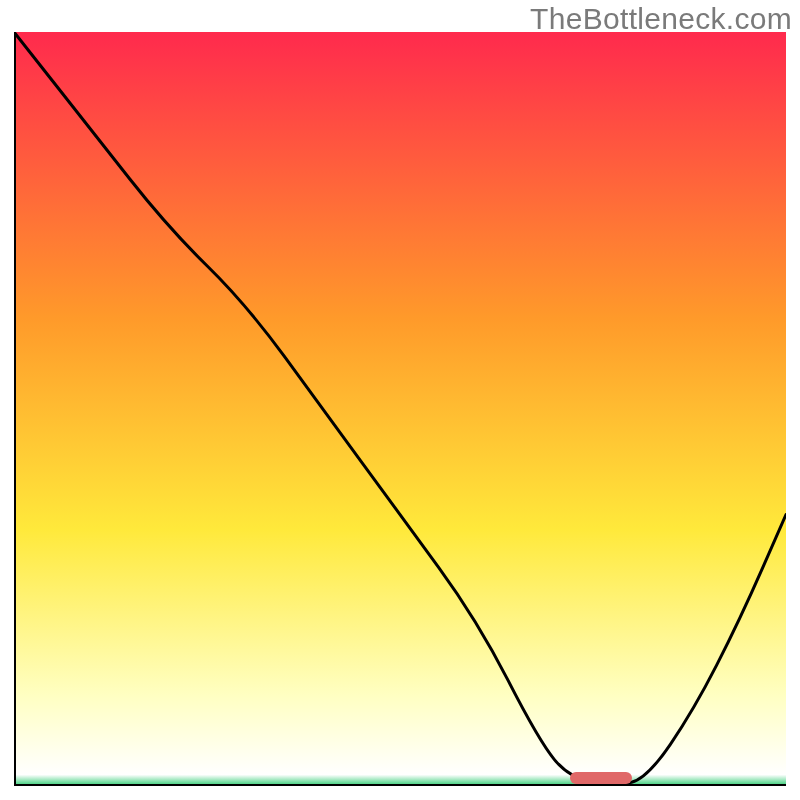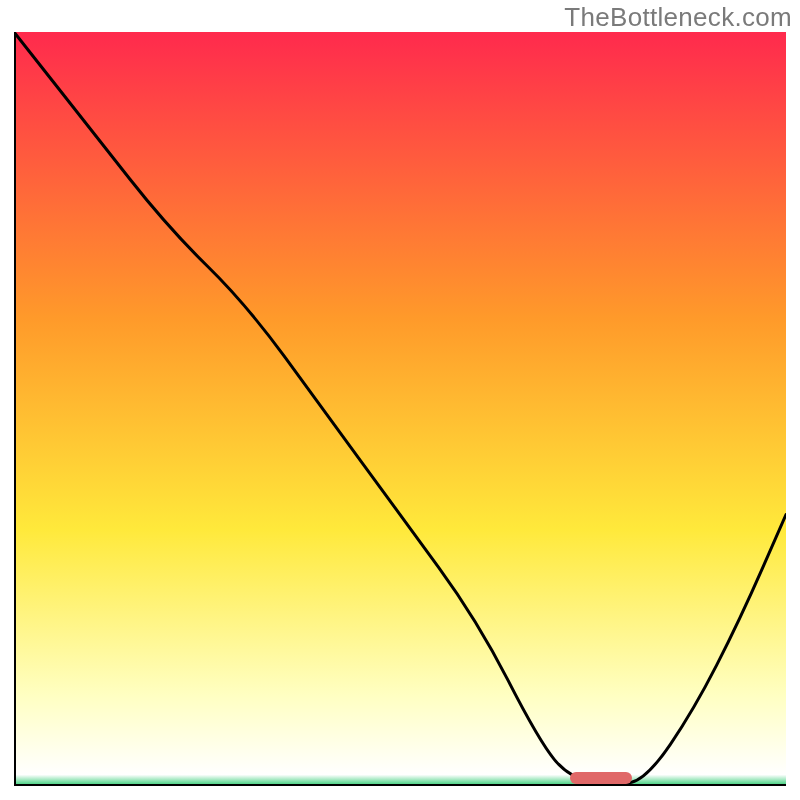--- a/index.html
+++ b/index.html
@@ -13,21 +13,21 @@
   }
   .stage {
     position: relative;
     width: 800px;
     height: 800px;
   }
   .watermark {
     position: absolute;
     top: 2px;
     right: 8px;
-    font-size: 26px;
+    font-size: 30px;
     color: #7a7a7a;
     font-weight: 500;
     letter-spacing: 0.3px;
     z-index: 5;
   }
   .plot-wrap {
     position: absolute;
     left: 14px;
     top: 32px;
     width: 772px;

